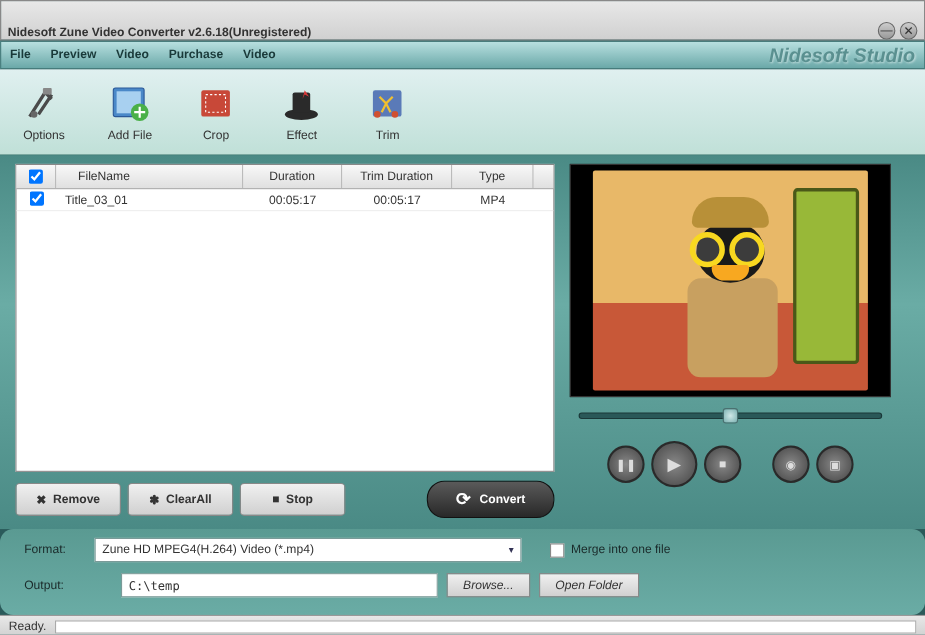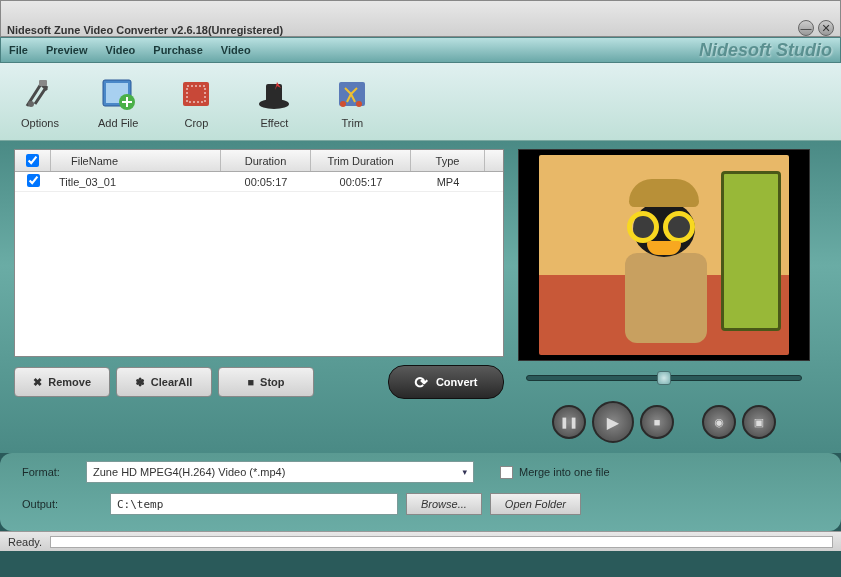--- a/index.html
+++ b/index.html
@@ -16,21 +16,21 @@
 .brand { font-size: 18px; font-style: italic; color: #5a9090; font-family: 'Segoe UI', sans-serif; font-weight: bold; text-shadow: 1px 1px 2px rgba(255,255,255,0.5); }
 
 .toolbar { height: 78px; background: linear-gradient(#e0f0f0, #c0e0d8); border-bottom: 1px solid #7aa8a0; display: flex; align-items: center; padding: 4px 20px; gap: 38px; }
 .tool-btn { display: flex; flex-direction: column; align-items: center; gap: 3px; cursor: pointer; }
 .tool-icon { width: 40px; height: 40px; display: flex; align-items: center; justify-content: center; }
 .tool-label { color: #333; }
 
 .main { display: flex; padding: 8px 14px 10px 14px; gap: 14px; background: linear-gradient(180deg, #4a8a85, #6aaca5 40%, #4a8a85); }
 
 .left-panel { width: 490px; display: flex; flex-direction: column; gap: 8px; }
-.file-table { background: #fff; border: 1px solid #888; height: 208px; }
+.file-table { background: #fff; border: 1px solid #888; height: 280px; }
 .th-row { display: flex; background: linear-gradient(#f8f8f8,#e0e0e0); border-bottom: 1px solid #aaa; height: 22px; align-items: center; }
 .th { border-right: 1px solid #bbb; padding: 0 6px; text-align: center; color: #333; font-weight: normal; height: 100%; display: flex; align-items: center; justify-content: center; }
 .tr { display: flex; height: 20px; align-items: center; border-bottom: 1px solid #eee; }
 .td { padding: 0 6px; color: #333; }
 .col-chk { width: 36px; justify-content: center; }
 .col-name { width: 170px; justify-content: flex-start; padding-left: 20px; }
 .col-dur { width: 90px; }
 .col-trim { width: 100px; }
 .col-type { width: 74px; }
 

